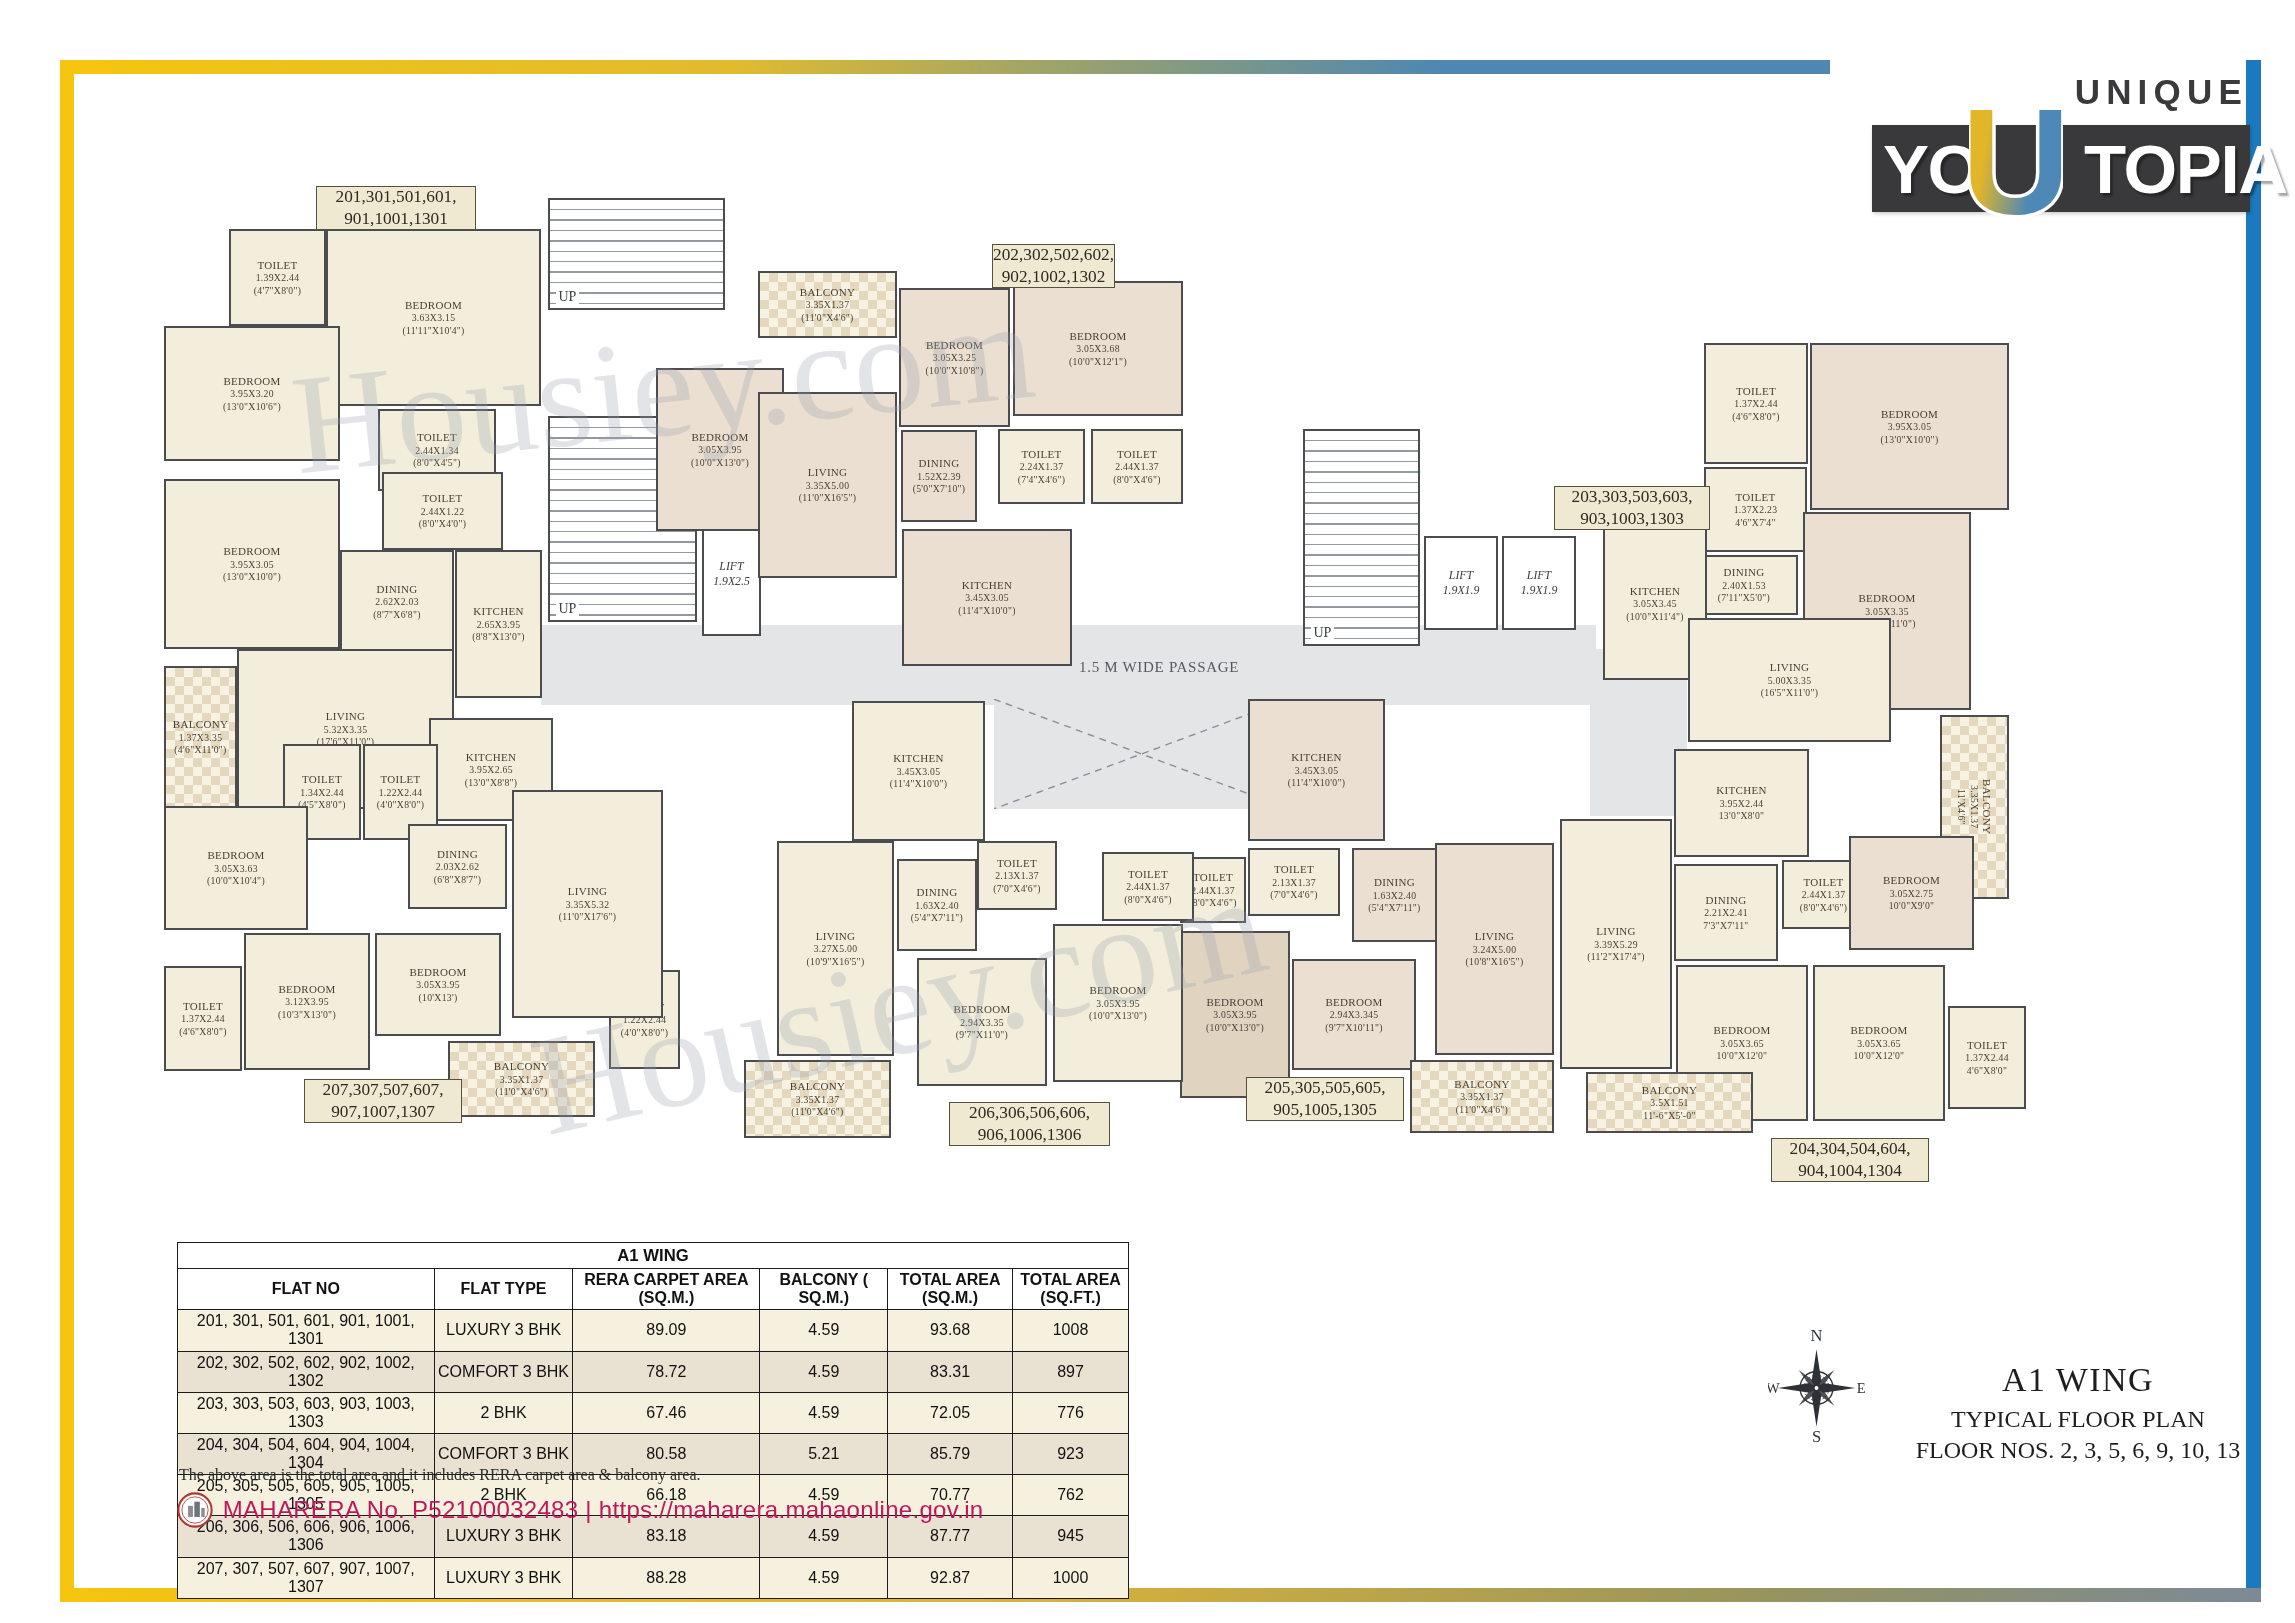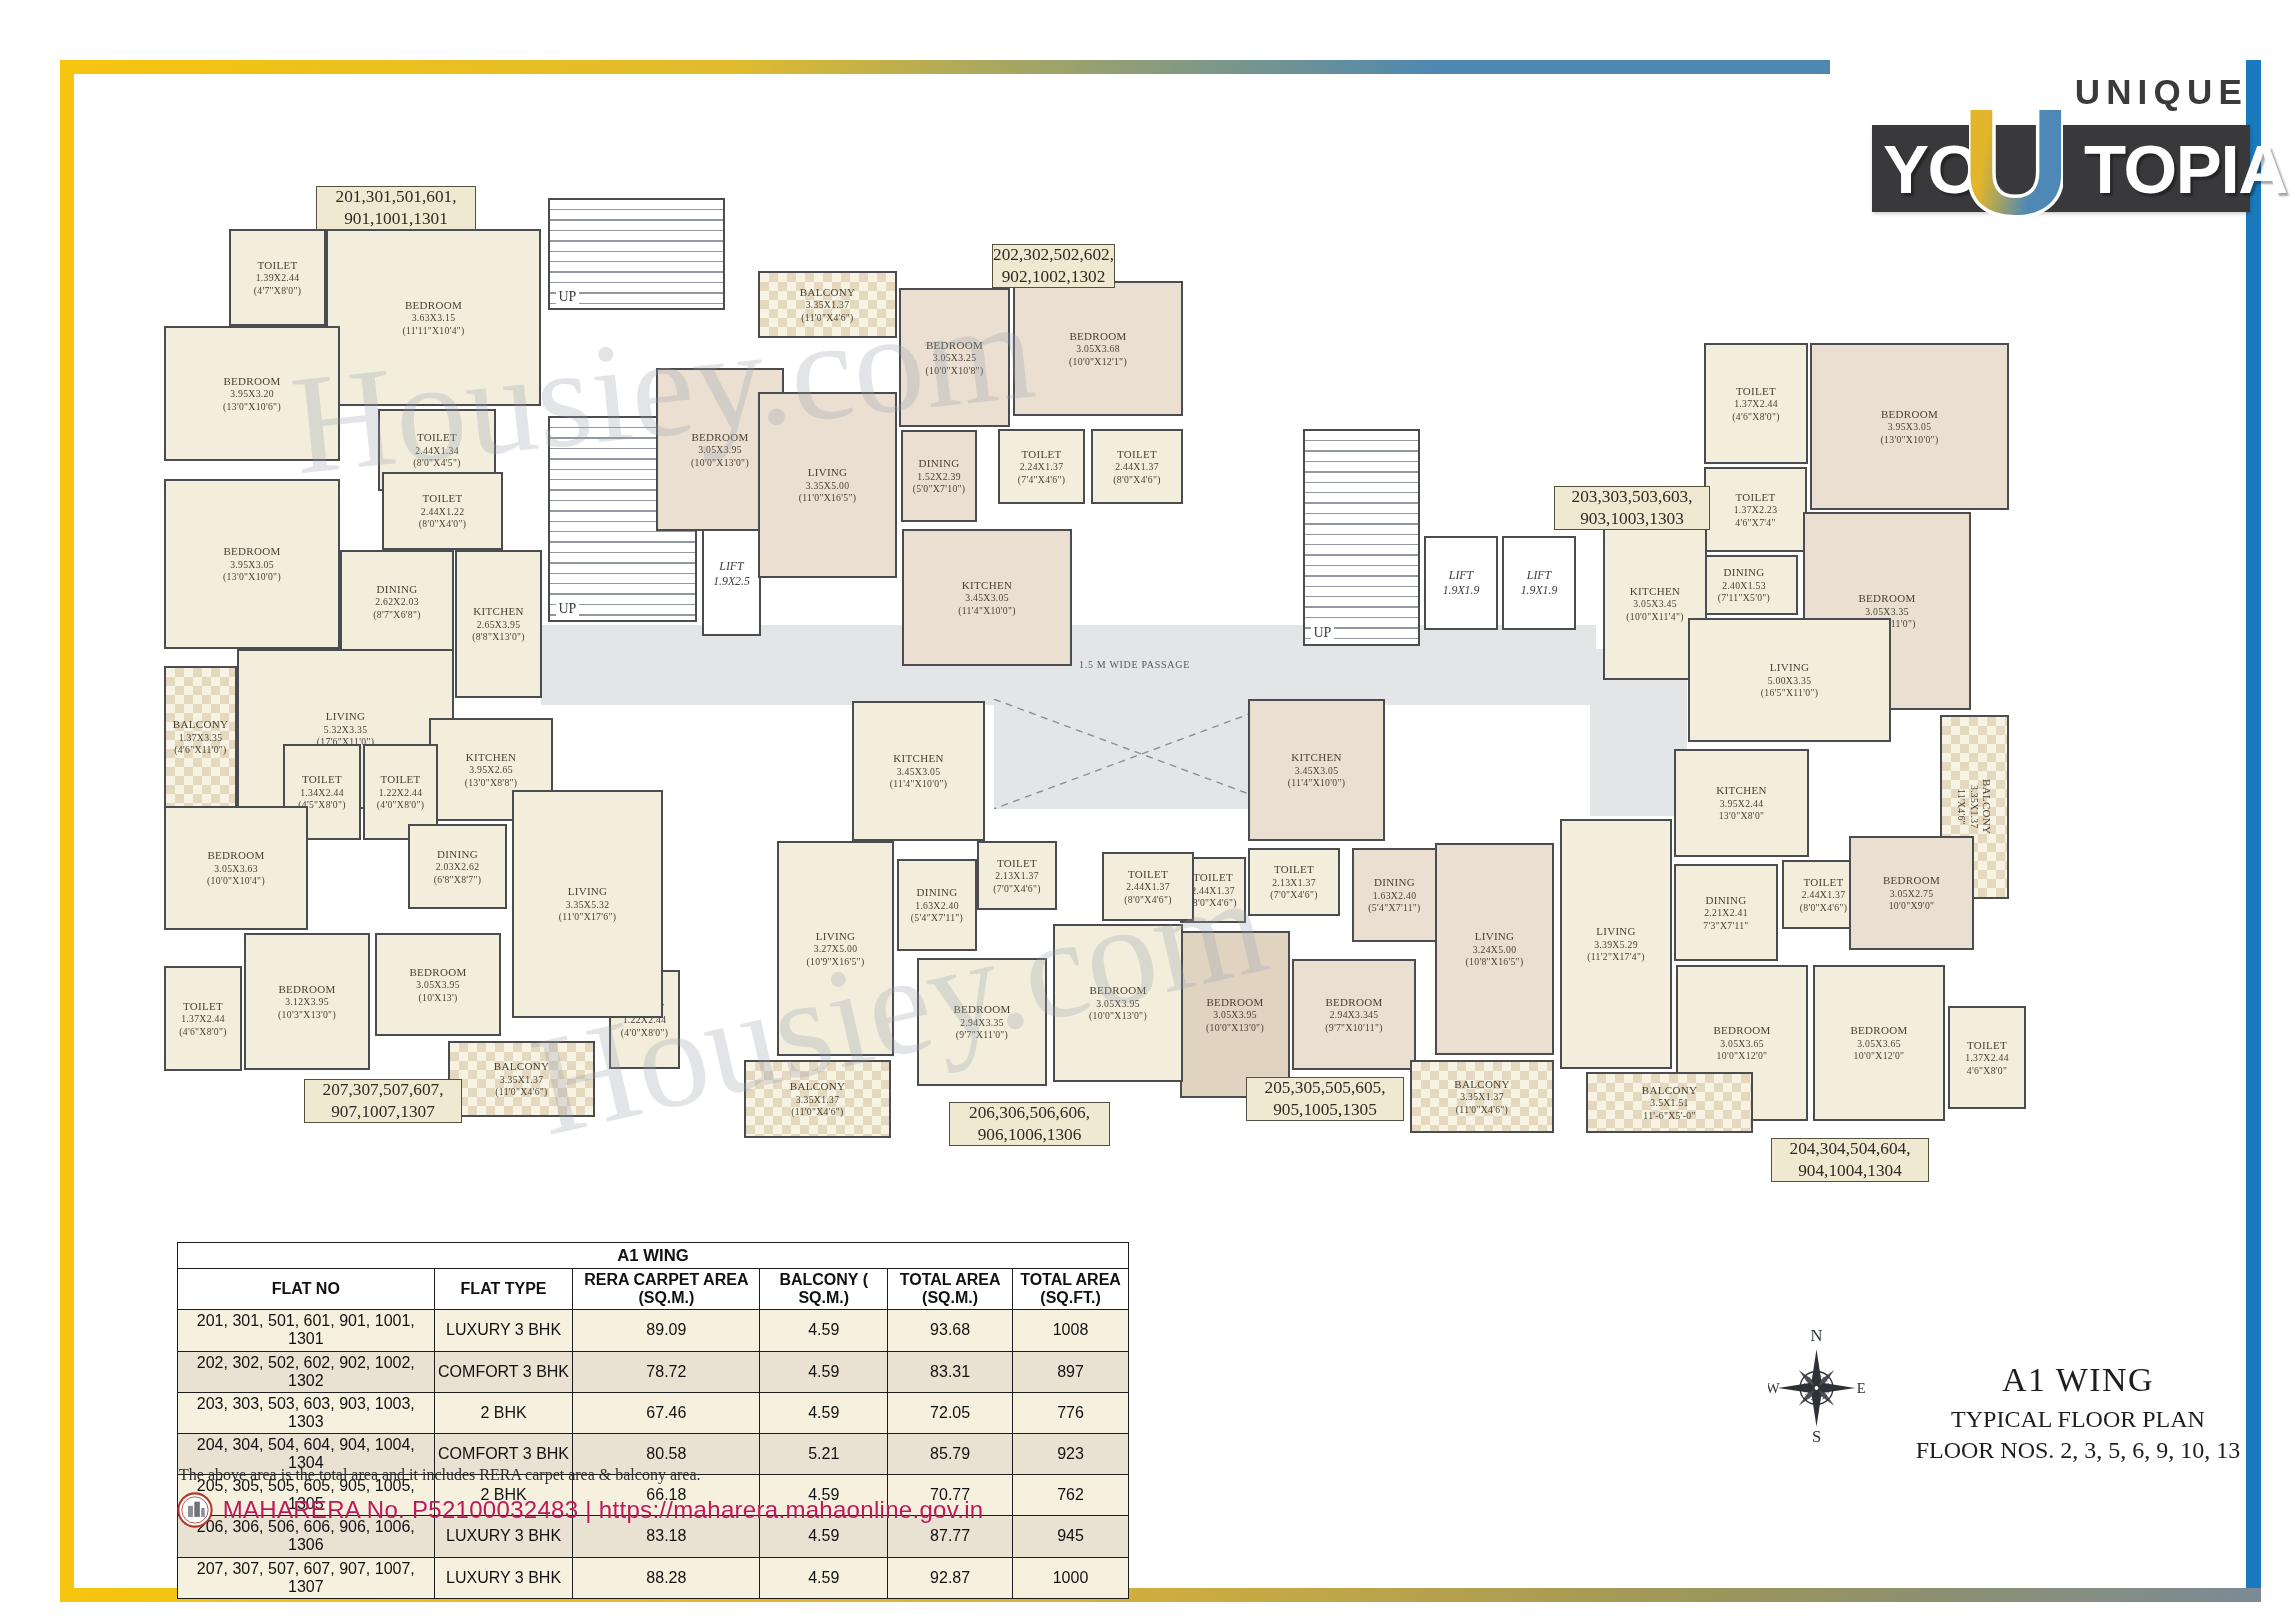--- a/index.html
+++ b/index.html
@@ -23,21 +23,21 @@
         font-family:"Liberation Serif",serif;font-size:17.3px;color:#2e2a22;z-index:40;line-height:1.25;}
   .stair{position:absolute;border:2.8px solid #4a4c4f;box-sizing:border-box;z-index:8;background:
      repeating-linear-gradient(to bottom,#ffffff 0 9px,#9298a0 9px 10.4px);}
   .stair b{position:absolute;left:5.6px;bottom:2.8px;background:#fff;padding:0 2.8px;font-family:"Liberation Serif",serif;
      font-weight:normal;font-size:14px;color:#3d4043;}
   .lift{position:absolute;border:2.8px solid #4a4c4f;box-sizing:border-box;background:#ffffff;z-index:9;
      display:flex;flex-direction:column;align-items:center;justify-content:center;text-align:center;
      font-family:"Liberation Serif",serif;font-size:11.8px;color:#3d4043;}
   .gray{position:absolute;background:#e4e5e7;z-index:3;}
   .shaft{position:absolute;background:#e4e5e7;z-index:4;}
-  .passlabel{position:absolute;z-index:6;font-family:"Liberation Serif",serif;font-size:10px;color:#55595e;
+  .passlabel{position:absolute;z-index:6;font-family:"Liberation Serif",serif;font-size:15px;color:#55595e;
      letter-spacing:0.7px;}
   .wm{position:absolute;z-index:50;font-family:"Liberation Serif",serif;font-size:142px;color:#9aa2b0;
      opacity:.28;white-space:nowrap;pointer-events:none;}
   
   .areatable{position:absolute;left:177px;top:1242px;width:952px;border-collapse:collapse;z-index:60;
      font-family:"Liberation Sans",sans-serif;color:#111;}
   .areatable td{border:1.4px solid #1c1c1c;text-align:center;padding:2.1px 2.8px;font-size:16px;height:21px;}
   .areatable tr.titler td{font-weight:bold;font-size:16.7px;background:#fff;height:21px;}
   .areatable tr.headr td{font-weight:bold;background:#fff;height:28px;}
   .areatable tr.r-even td{background:#f6f1de;}

